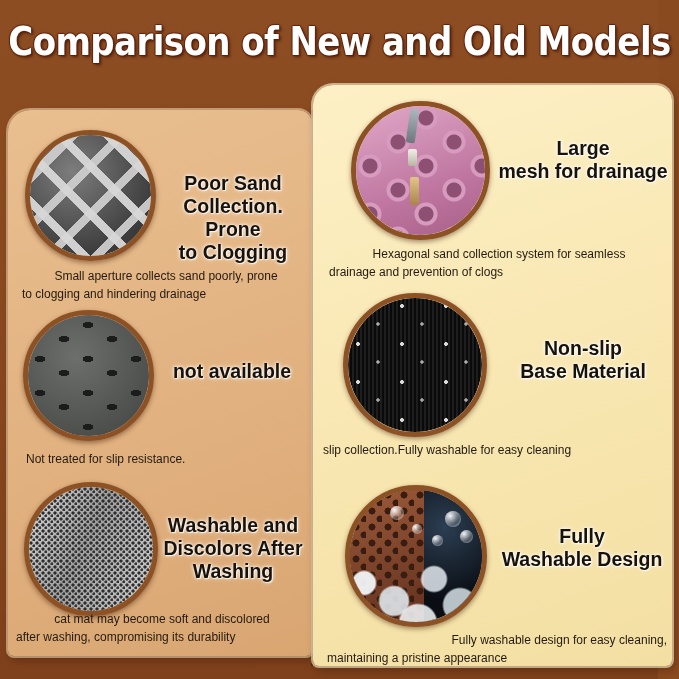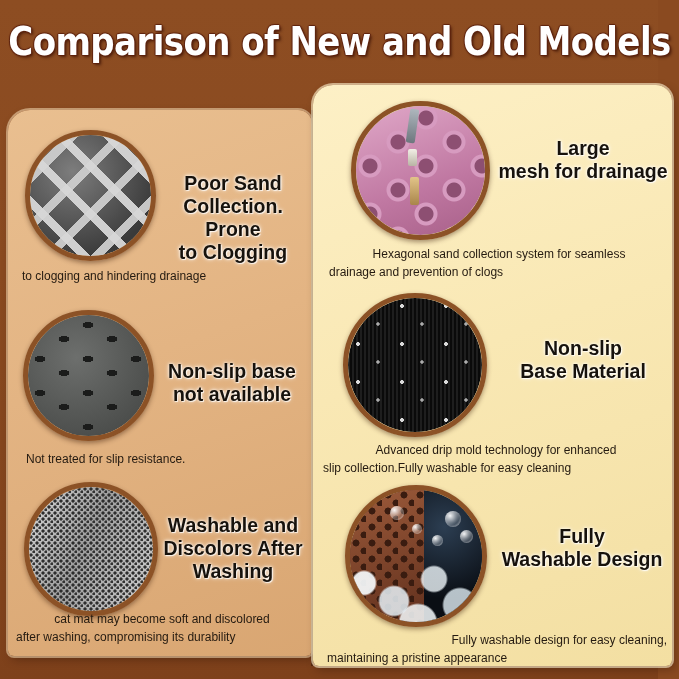--- a/index.html
+++ b/index.html
@@ -158,30 +158,30 @@
     <div>
       <div class="circle" style="left:17px;top:20px;width:131px;height:131px;">
         <div class="fill art-waffle"></div>
       </div>
       <div class="heading center" style="left:150px;top:62px;width:150px;">
         <div>Poor Sand</div>
         <div>Collection. Prone</div>
         <div>to Clogging</div>
       </div>
       <div class="caption" style="left:14px;top:157px;width:288px;">
+        <div style="text-align:center;">Small aperture collects sand poorly, prone</div>
         <div>to clogging and hindering drainage</div>
       </div>
     </div>
 
     <div>
       <div class="circle" style="left:15px;top:200px;width:131px;height:131px;">
         <div class="fill art-ovals"></div>
       </div>
       <div class="heading center" style="left:148px;top:250px;width:152px;">
-        <div>Non-slip base</div>
         <div>not available</div>
       </div>
       <div class="caption" style="left:18px;top:340px;width:280px;">
         <div>Not treated for slip resistance.</div>
       </div>
     </div>
 
     <div>
       <div class="circle" style="left:16px;top:372px;width:134px;height:134px;">
         <div class="fill art-finemesh"></div>
@@ -222,21 +222,20 @@
 
     <div>
       <div class="circle" style="left:30px;top:208px;width:144px;height:144px;">
         <div class="fill art-blackweave"></div>
       </div>
       <div class="heading center" style="left:188px;top:252px;width:164px;">
         <div>Non-slip</div>
         <div>Base Material</div>
       </div>
       <div class="caption" style="left:10px;top:356px;width:346px;">
-        <div style="text-align:center;">Advanced drip mold technology for enhanced</div>
         <div>slip collection.Fully washable for easy cleaning</div>
       </div>
     </div>
 
     <div>
       <div class="circle" style="left:32px;top:400px;width:142px;height:142px;">
         <div class="fill art-wash">
           <div class="half-l"></div>
           <div class="half-r"></div>
           <div class="foam"></div>

